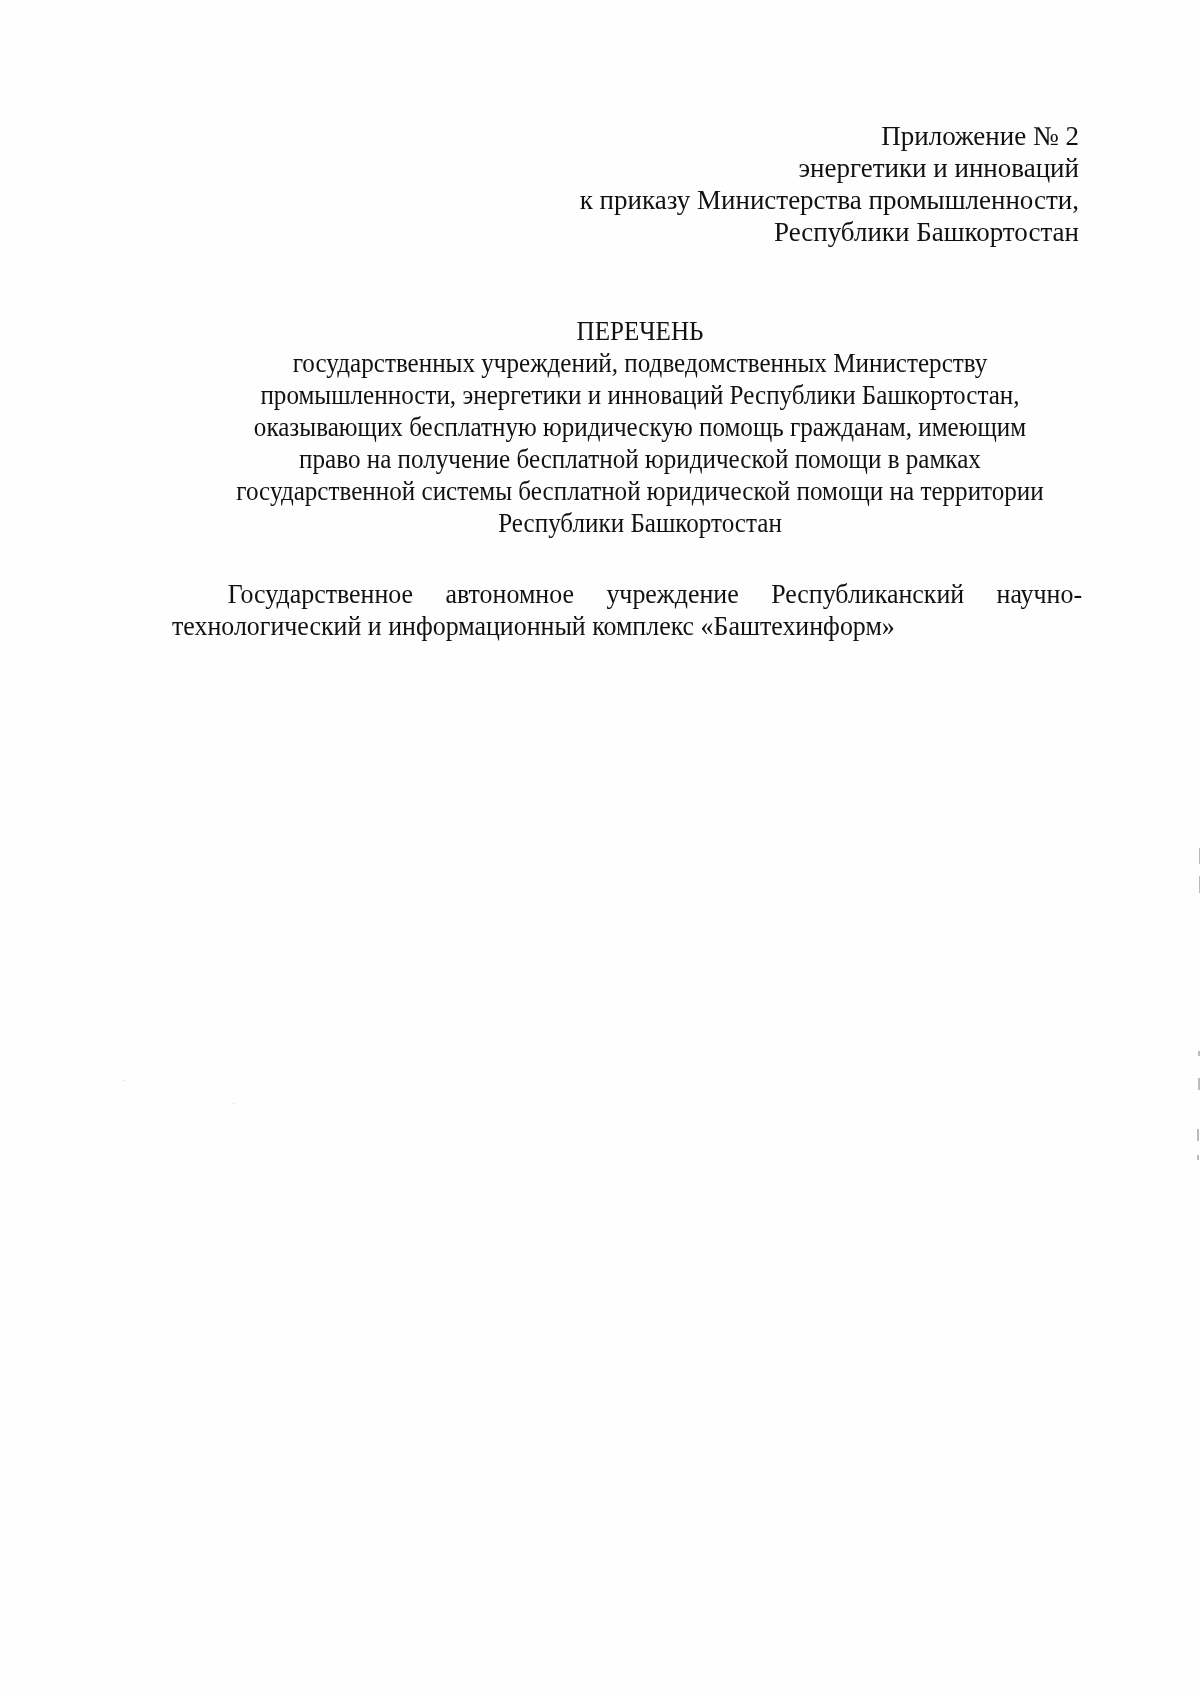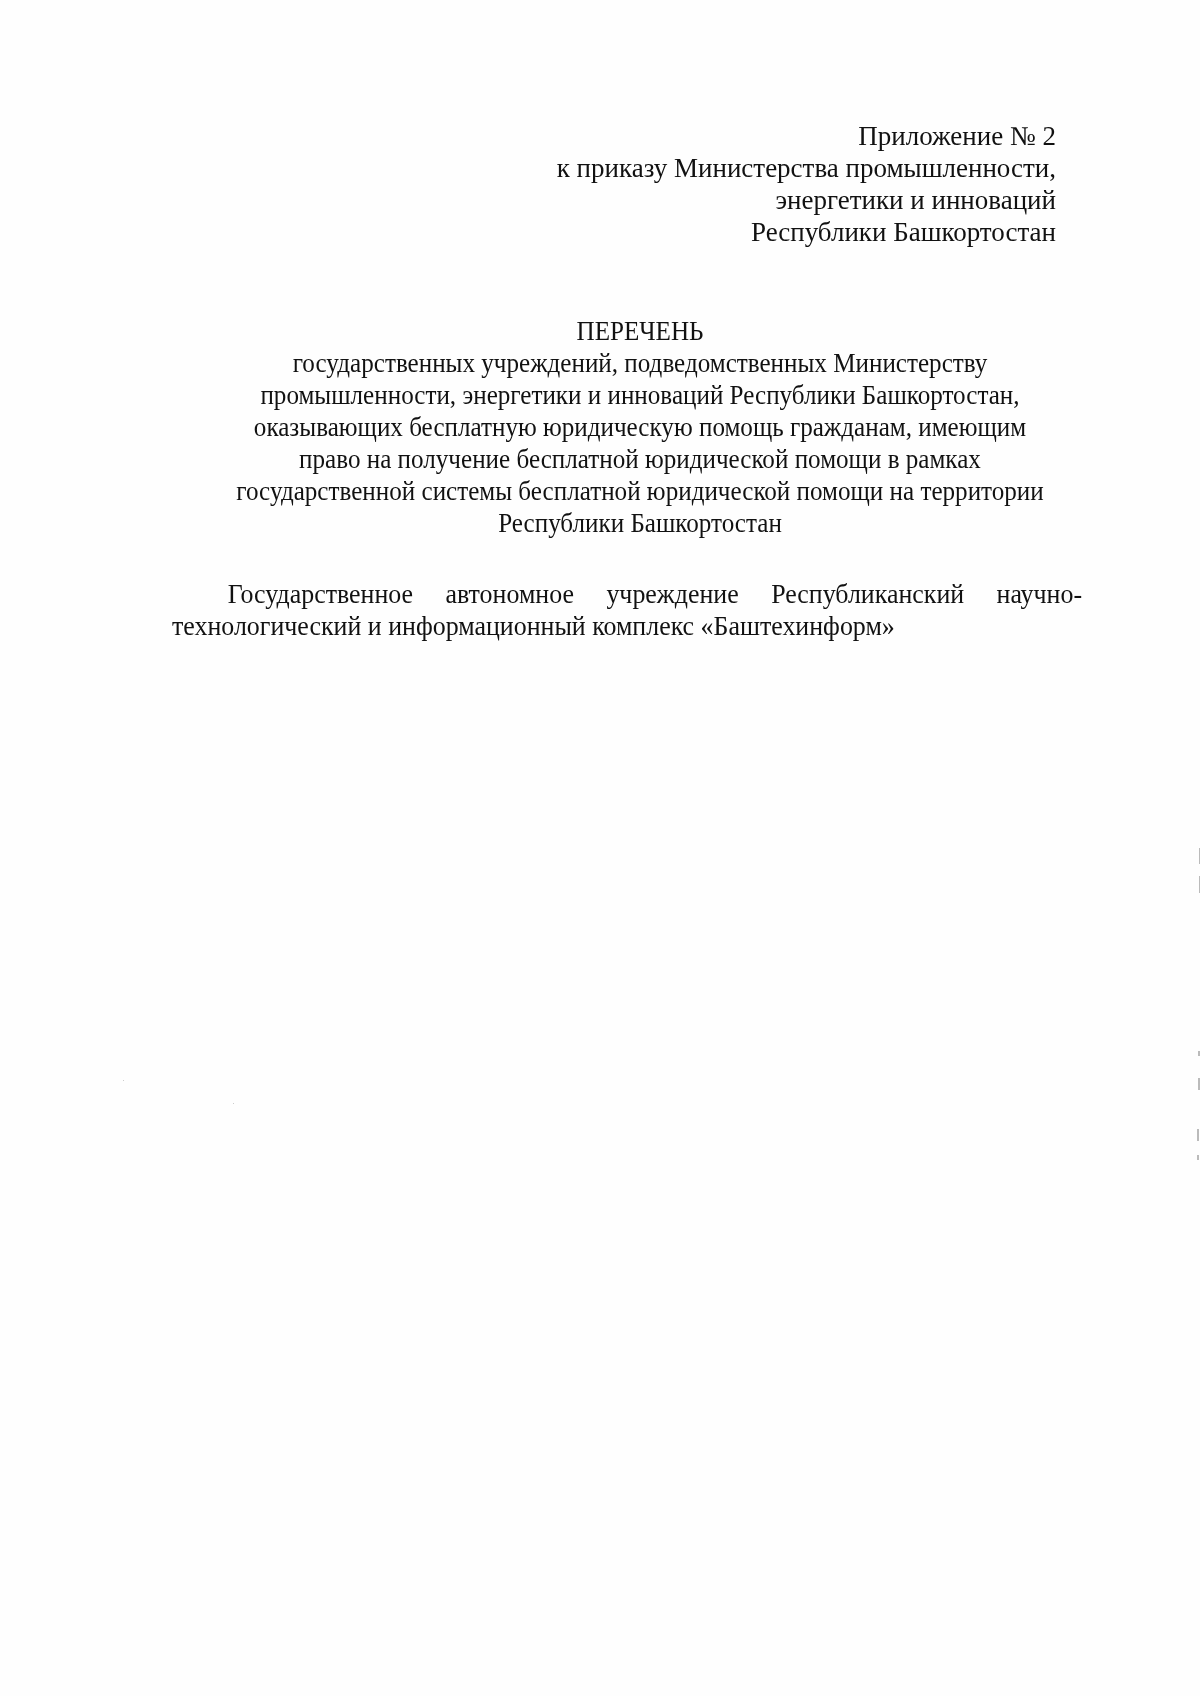--- a/index.html
+++ b/index.html
@@ -1,31 +1,31 @@
 <!DOCTYPE html>
 <html><head>
 <meta charset="utf-8">
 <style>
   html, body { margin:0; padding:0; }
   body { width:1200px; height:1696px; background:#fefefe; position:relative; overflow:hidden;
          font-family:"Liberation Serif", "DejaVu Serif", serif; color:#111; }
-  .hdr { position:absolute; right:144px; top:120px; text-align:right; font-size:27px; line-height:32px; }
+  .hdr { position:absolute; right:121px; top:120px; text-align:right; font-size:27px; line-height:32px; }
   .title { position:absolute; left:160px; width:960px; top:315px; text-align:center; font-size:27px; line-height:32px; transform:scaleX(0.93); transform-origin:center; }
   .title .head { display:block; }
   .body { position:absolute; left:172px; width:948px; top:578px; font-size:27px; line-height:32px; text-align:justify; text-indent:58px; transform:scaleX(0.96); transform-origin:left; }
   .mark { position:absolute; background:#bbb; width:2px; }
   .dot { position:absolute; background:#ccc; width:1px; height:1px; }
 </style>
 </head>
 <body>
 
 <div class="hdr">
   <div>Приложение № 2</div>
+  <div>энергетики и инноваций</div>
   <div>к приказу Министерства промышленности,</div>
-  <div>энергетики и инноваций</div>
   <div>Республики Башкортостан</div>
 </div>
 
 <div class="title">
   <span class="head">ПЕРЕЧЕНЬ</span>
   <span class="head">государственных учреждений, подведомственных Министерству</span>
   <span class="head">промышленности, энергетики и инноваций Республики Башкортостан,</span>
   <span class="head">оказывающих бесплатную юридическую помощь гражданам, имеющим</span>
   <span class="head">право на получение бесплатной юридической помощи в рамках</span>
   <span class="head">государственной системы бесплатной юридической помощи на территории</span>

